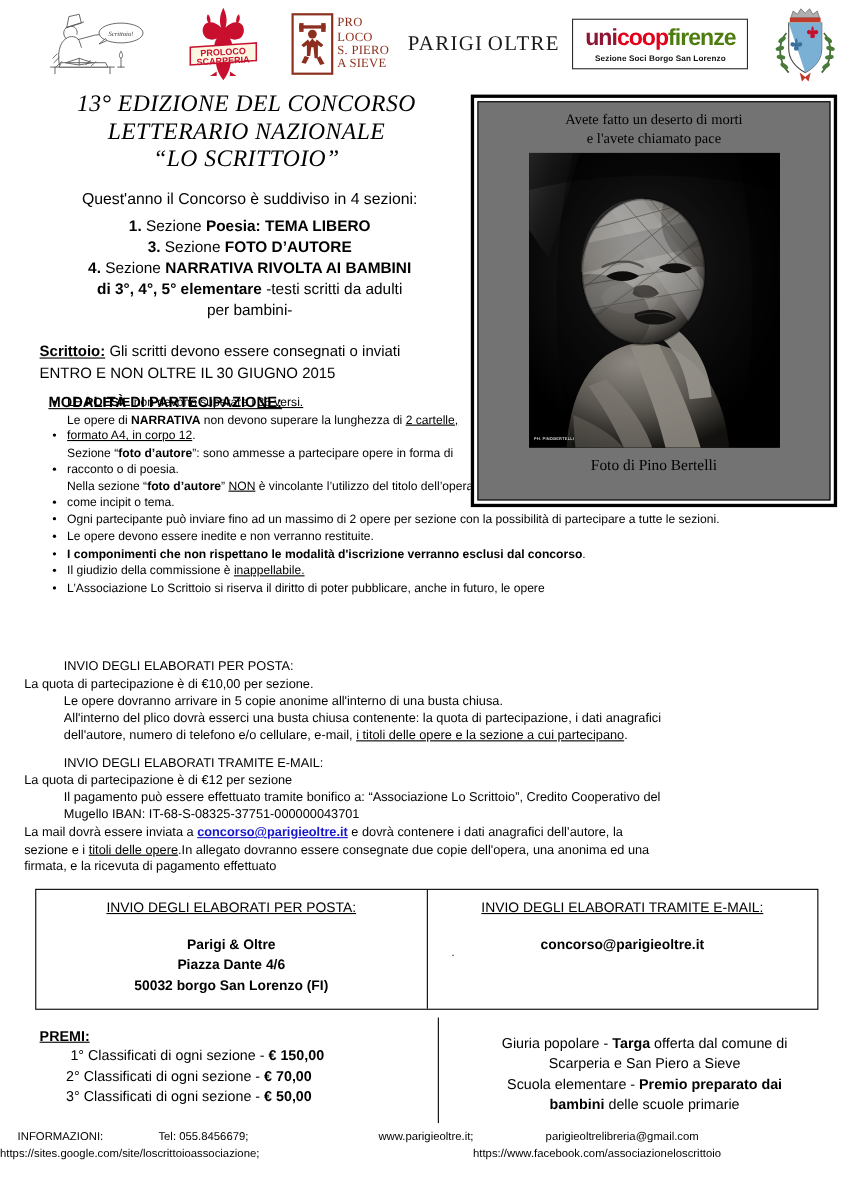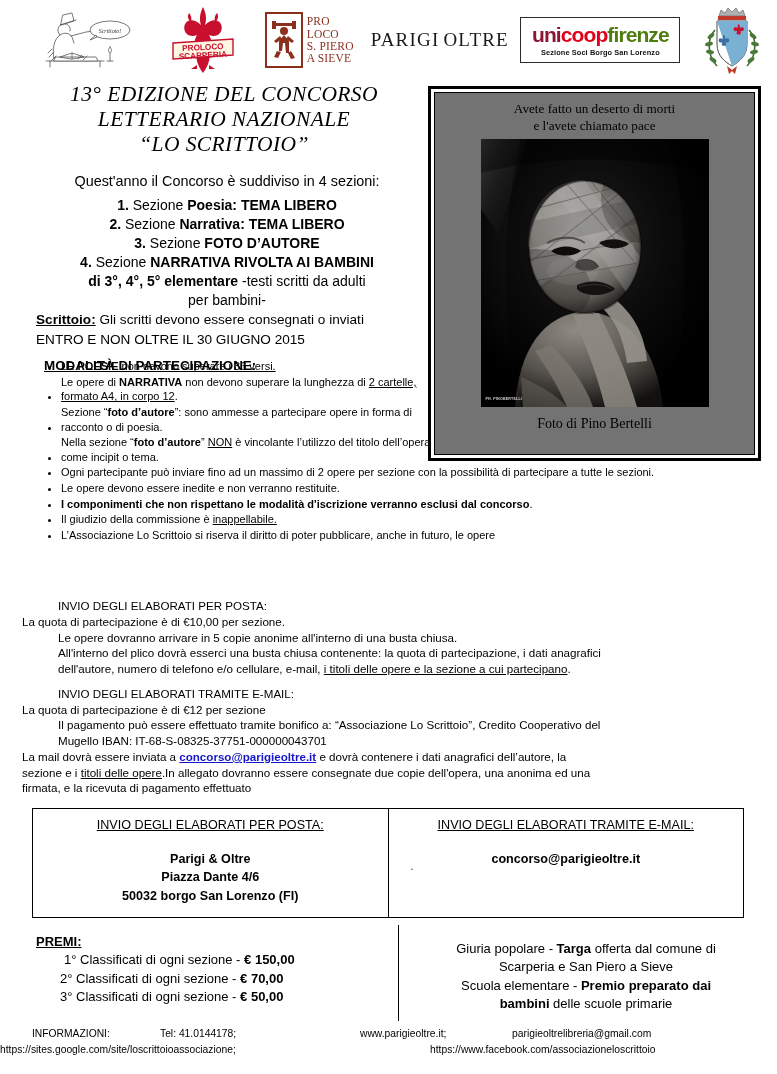--- a/index.html
+++ b/index.html
@@ -152,21 +152,21 @@
     width: 0; height: 96px;
     border-left: 1.2px solid #000;
   }
 
   
   .footer {
     position: absolute;
     left: 0; top: 1026px; width: 777px;
     font-size: 10.3px; line-height: 1.55;
   }
-  .footer-row1 { display:flex; padding-left: 32px; }
+  .footer-row1 { display:flex; padding-left: 16px; }
   .f-info { width: 128px; }
   .f-tel  { width: 200px; }
   .f-web  { width: 152px; }
   .footer-row2 { display:flex; }
   .f-site { width: 430px; }
 
   
   .photo-panel {
     position: absolute;
     left: 428px; top: 86px;
@@ -352,24 +352,20 @@
   <div class="title-line">LETTERARIO NAZIONALE</div>
   <div class="title-line">“LO SCRITTOIO”</div>
 </div>
 
 <div class="intro">
   <div class="lead">Quest'anno il Concorso è suddiviso in 4 sezioni:</div>
   <div class="sec-list">
     <div class="sec-line">
       <span class="b">1.</span>
       <span>Sezione </span><span class="b">Poesia: TEMA LIBERO</span>
-    </div>
-    <div class="sec-line">
-      <span class="b">2.</span>
-      <span>Sezione </span><span class="b">Narrativa: TEMA LIBERO</span>
     </div>
     <div class="sec-line">
       <span class="b">3.</span>
       <span>Sezione </span><span class="b">FOTO D’AUTORE</span>
     </div>
     <div class="sec-line">
       <span class="b">4.</span>
       <span>Sezione </span><span class="b">NARRATIVA RIVOLTA AI BAMBINI</span>
     </div>
     <div class="sec-line">
@@ -448,21 +444,21 @@
 <div class="giuria">
   <div><span>Giuria popolare - </span><span class="b">Targa</span><span> offerta dal comune di</span></div>
   <div>Scarperia e San Piero a Sieve</div>
   <div><span>Scuola elementare - </span><span class="b">Premio preparato dai</span></div>
   <div><span class="b">bambini</span><span> delle scuole primarie</span></div>
 </div>
 
 <div class="footer">
   <div class="footer-row1">
     <div class="f-info">INFORMAZIONI:</div>
-    <div class="f-tel">Tel: 41.0144178;</div>
+    <div class="f-tel">Tel: 055.8456679;</div>
     <div class="f-web">www.parigieoltre.it;</div>
     <div>parigieoltrelibreria@gmail.com</div>
   </div>
   <div class="footer-row2">
     <div class="f-site">https://sites.google.com/site/loscrittoioassociazione;</div>
     <div>https://www.facebook.com/associazioneloscrittoio</div>
   </div>
 </div>
 
 <div class="photo-panel">

